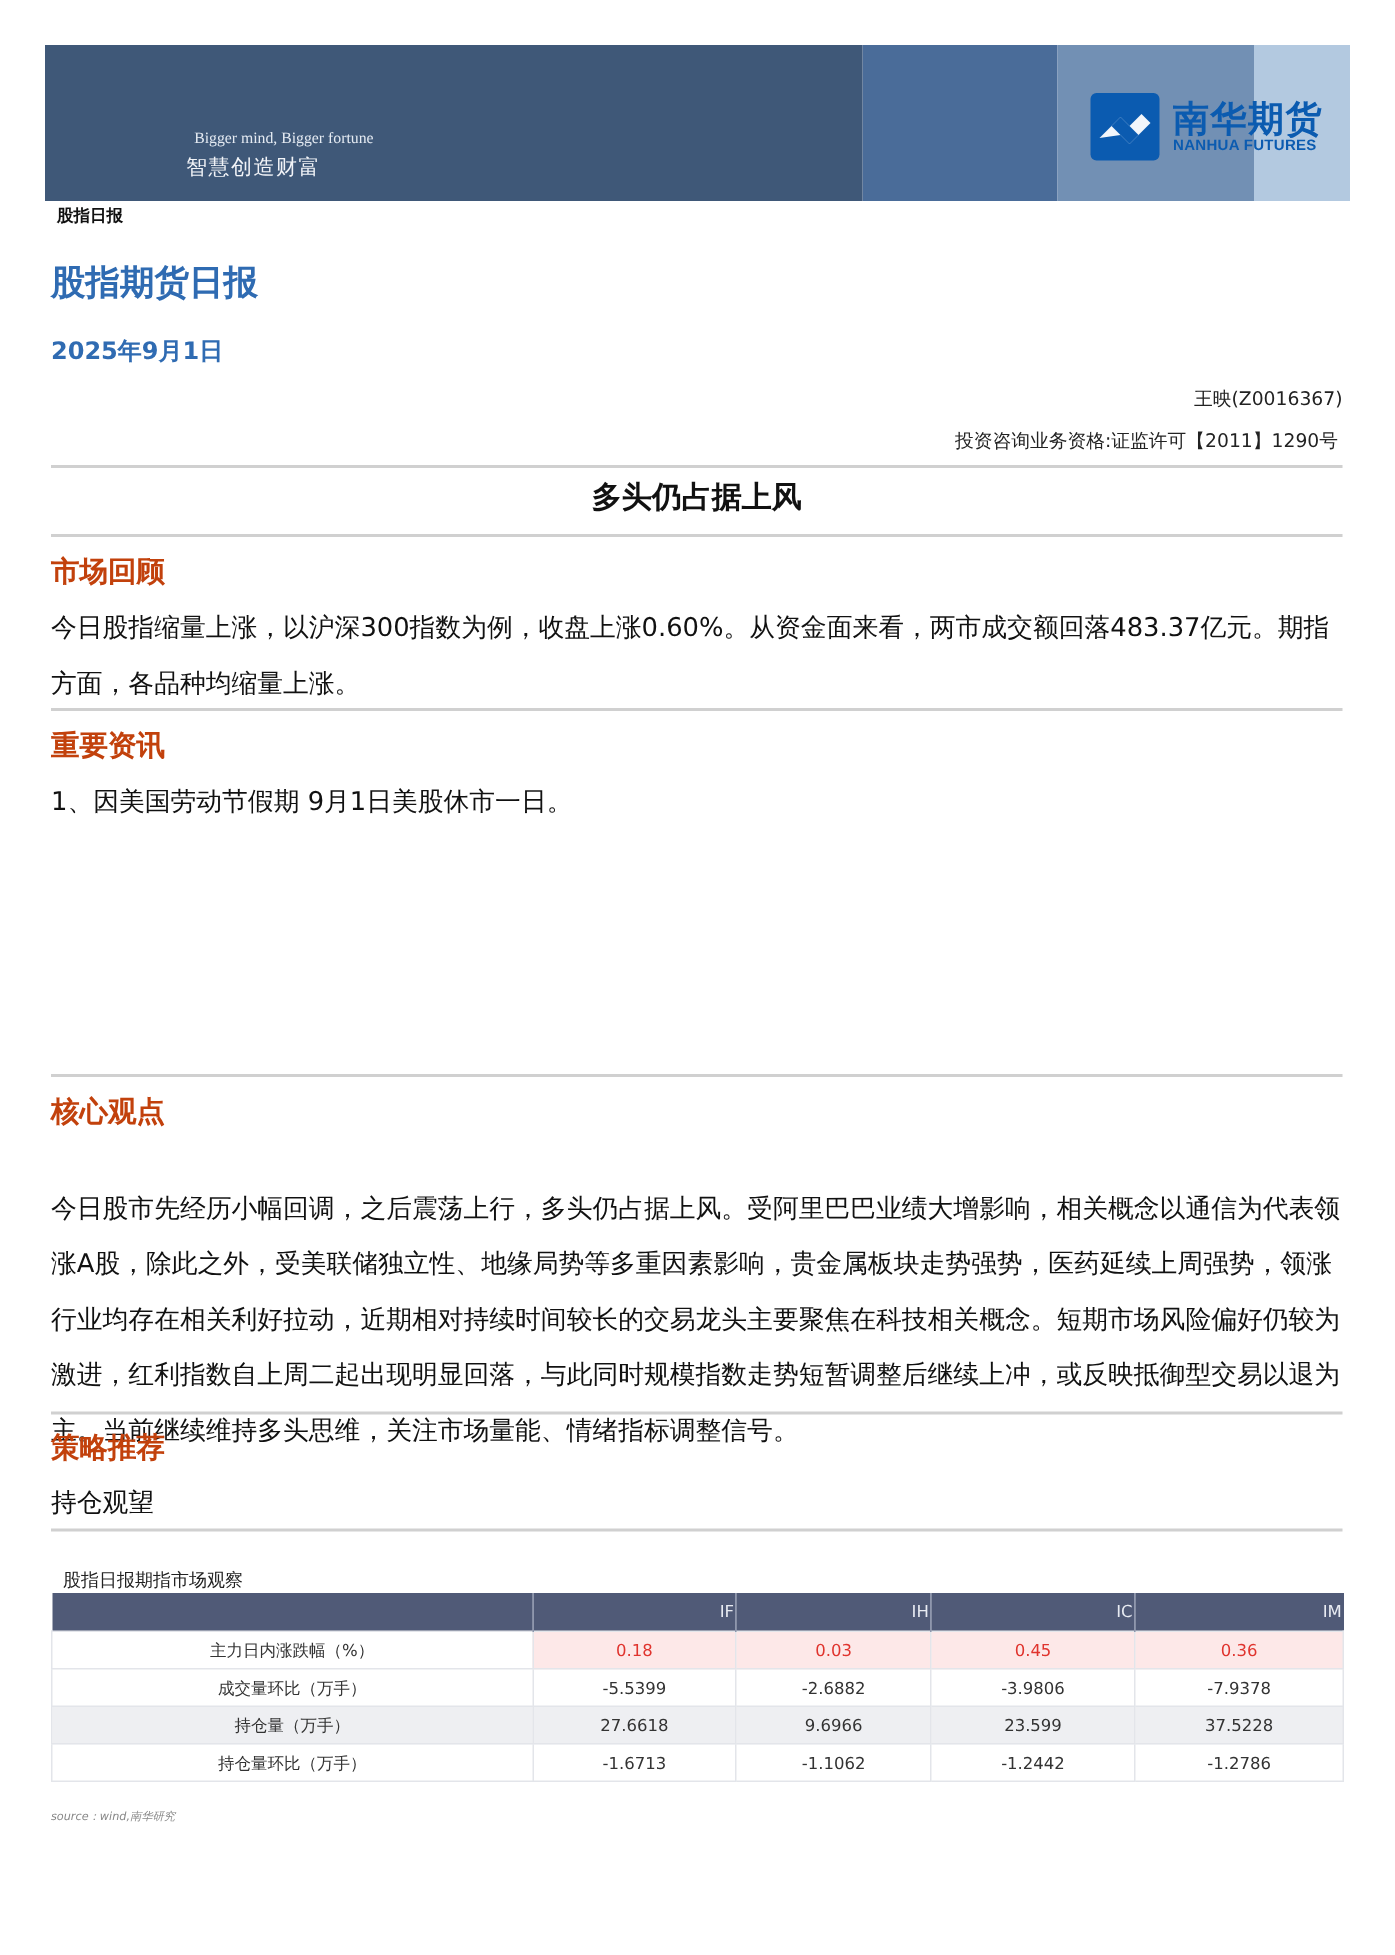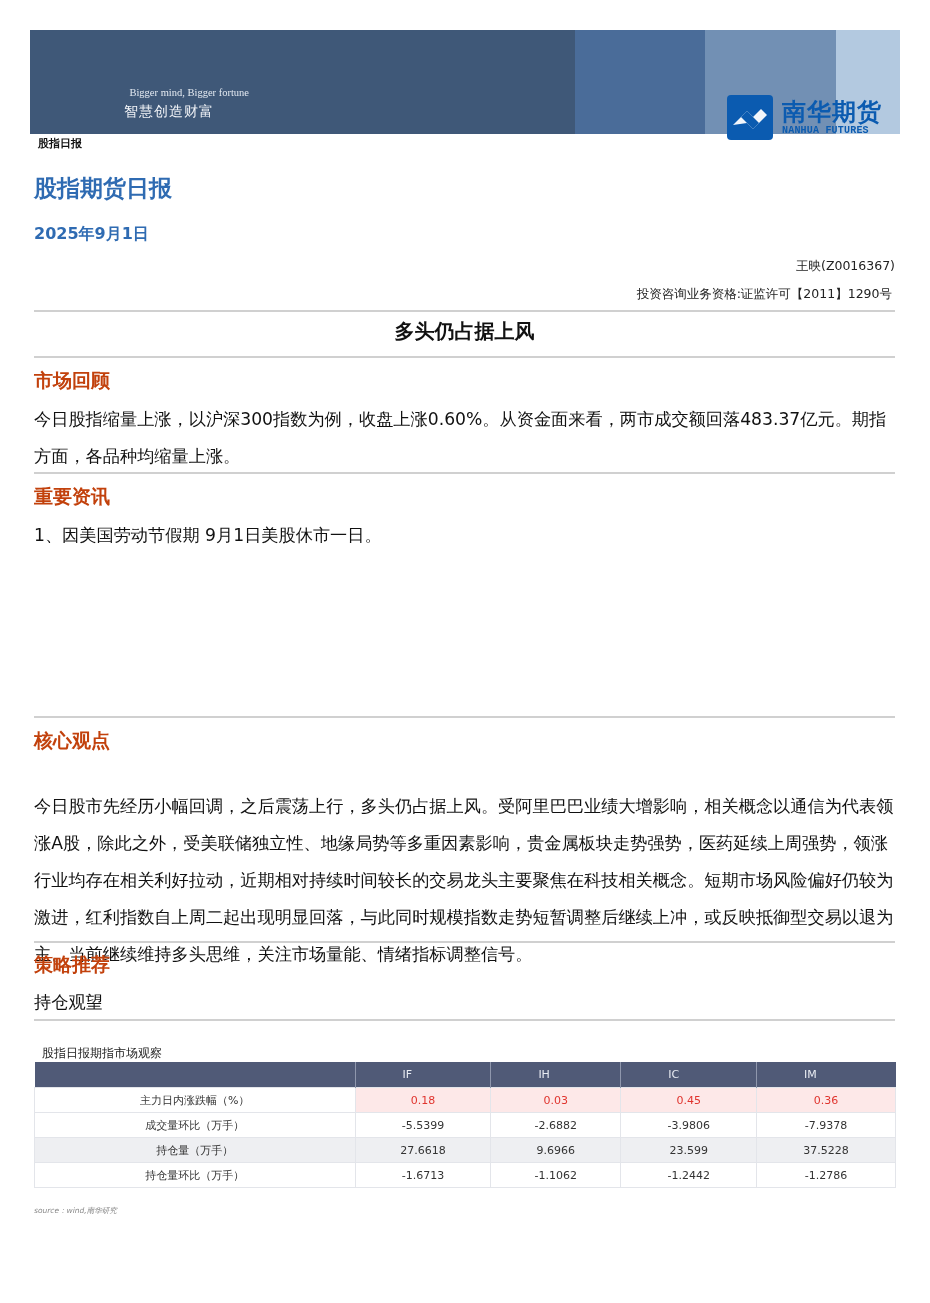--- a/index.html
+++ b/index.html
@@ -18,28 +18,28 @@
   .band-4 { width: 64px; background: #b3c9e0; }
   .slogan-en {
     position: absolute; left: 59px; top: 57px; width: 160px; text-align: right;
     color: #e4eaf2; font-size: 10.5px; font-family: Liberation Serif, serif;
   }
   .slogan-cn {
     position: absolute; left: 59px; top: 73px; width: 160px; text-align: center;
     color: #f2f4f8; font-size: 14px; letter-spacing: 1px;
   }
   .logo {
-    position: absolute; left: 727px; top: 62px; display: flex; align-items: center; margin-top: 33px;
+    position: absolute; left: 727px; top: 62px; display: flex; align-items: center;
   }
   .logo-mark {
     width: 46px; height: 45px; background: #0b5bb0; border-radius: 4px; position: relative;
   }
   .logo-text { margin-left: 9px; }
   .logo-cn { color: #0b5bb0; font-size: 24px; font-weight: bold; letter-spacing: 1px; line-height: 26px; }
-  .logo-en { color: #0b5bb0; font-size: 10px; font-weight: bold; font-family: Liberation Mono, monospace; letter-spacing: 0.2px; }
+  .logo-en { color: #0b5bb0; font-size: 10px; font-weight: bold; font-family: Liberation Sans, sans-serif; letter-spacing: 0.2px; }
 
   .tag-label { position: absolute; left: 38px; top: 136px; font-size: 11px; font-weight: bold; color: #111; }
   .doc-title { position: absolute; left: 34px; top: 173px; font-size: 23px; font-weight: bold; color: #2f6bb2; }
   .doc-date { position: absolute; left: 34px; top: 224px; font-size: 16px; font-weight: bold; color: #2f6bb2; }
   .author { position: absolute; right: 35px; top: 258px; font-size: 12.5px; color: #222; }
   .license { position: absolute; right: 38px; top: 286px; font-size: 12.5px; color: #222; }
 
   .rule { position: absolute; left: 34px; width: 861px; height: 2px; background: #d0d0d0; }
 
   .headline { position: absolute; left: 34px; width: 861px; top: 318px; text-align: center; font-size: 20px; font-weight: bold; color: #111; }
@@ -48,21 +48,21 @@
   .para { position: absolute; left: 34px; width: 866px; font-size: 17.2px; line-height: 37px; color: #111; }
   .para p { margin: 0; }
 
   .tbl-caption { position: absolute; left: 42px; top: 1045px; font-size: 12px; color: #222; }
   table.market {
     position: absolute; left: 34px; top: 1062px; width: 862px;
     border-collapse: collapse; font-size: 11px; font-family: "DejaVu Sans", sans-serif;
   }
   table.market th {
     background: #505a77; color: #e8ebf2; font-weight: normal; height: 23px;
-    border-right: 1px solid #8f97ad; text-align: left; padding-left: 47px;
+    border-right: 1px solid #8f97ad; text-align: right; padding-left: 47px;
   }
   table.market td {
     height: 22px; text-align: center; color: #333; border: 1px solid #e3e5ea;
   }
   table.market tr.row-alt td { background: #eeeff2; }
   table.market tr.row-white td { background: #ffffff; }
   table.market td.hl { background: #fde8e8 !important; color: #e0342e; text-align: center; }
   table.market col.c0 { width: 321px; }
   table.market col.c1 { width: 136px; }
   table.market col.c2 { width: 130px; }

